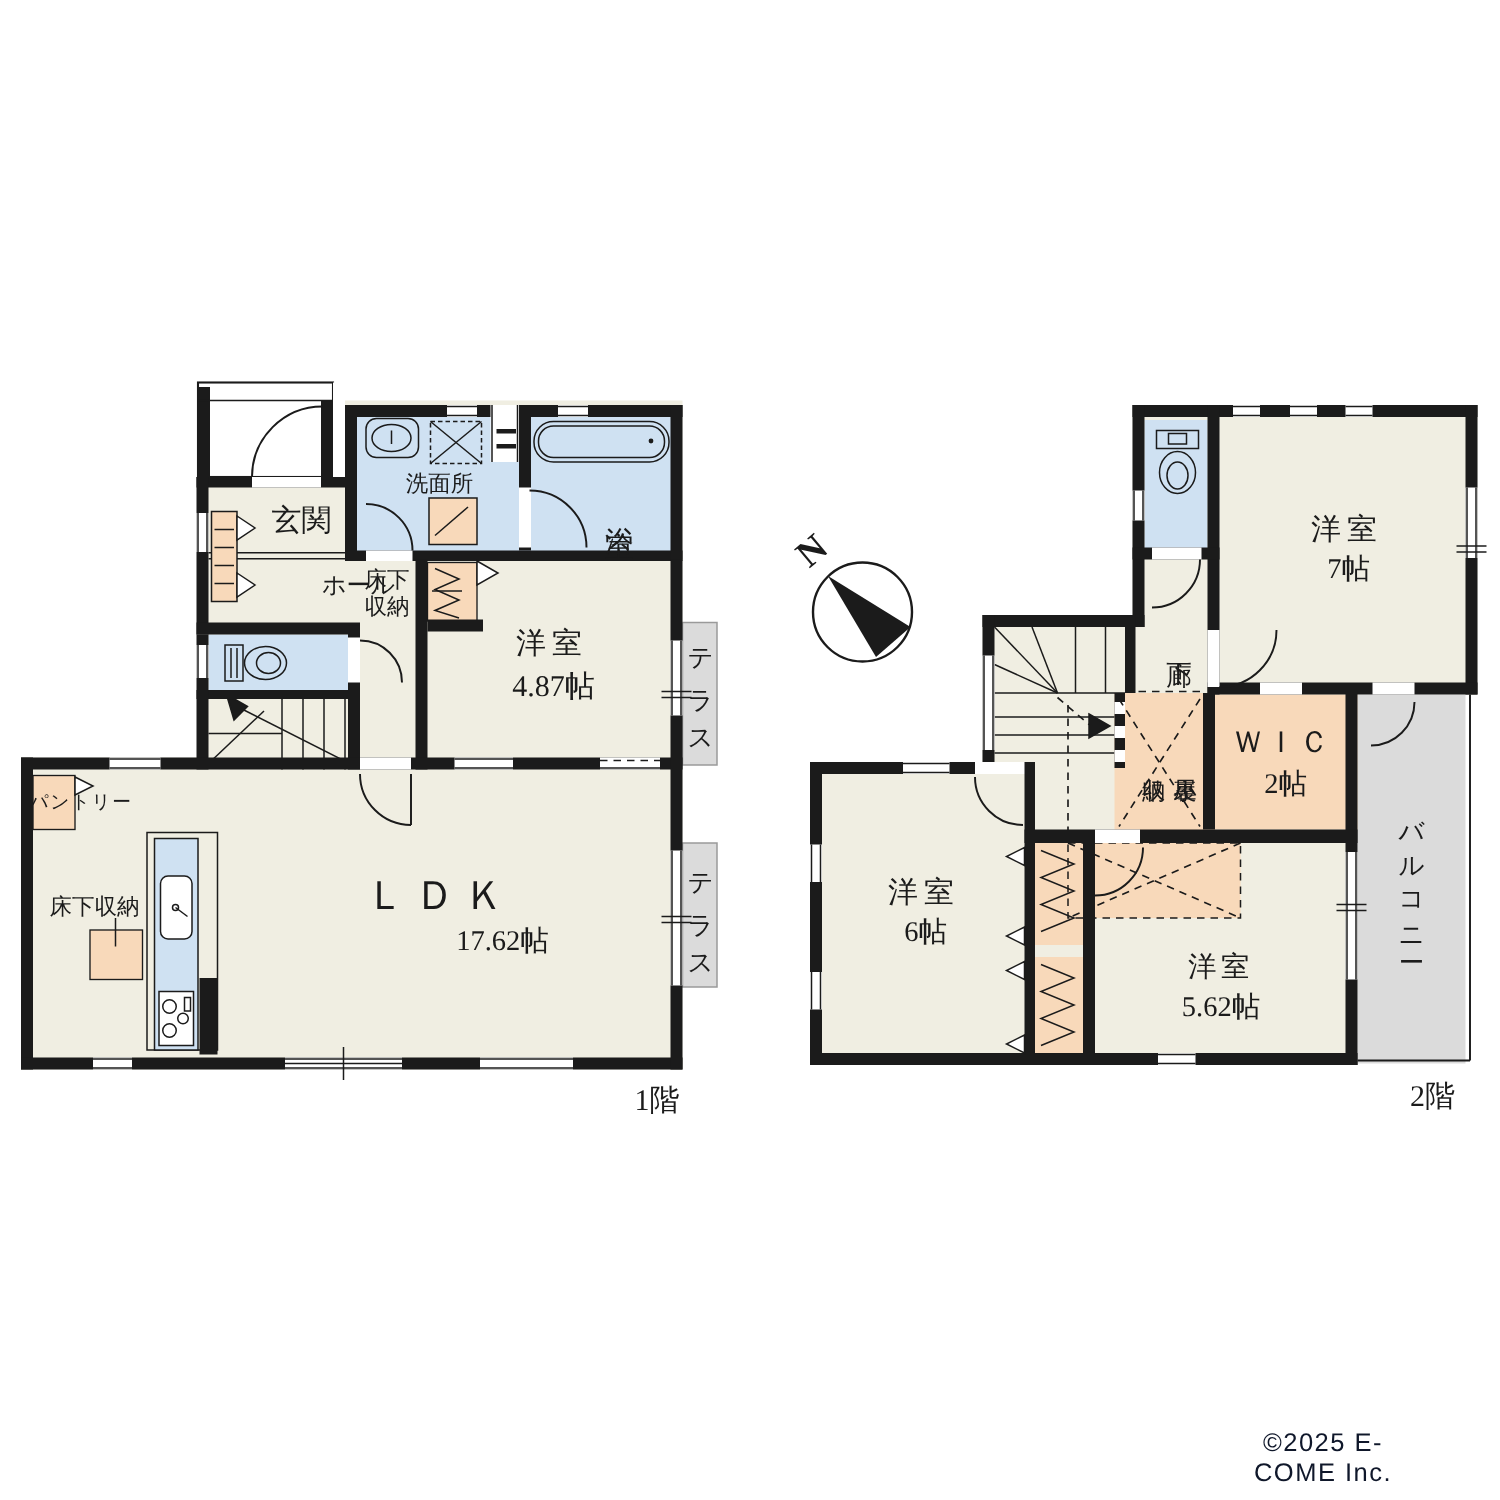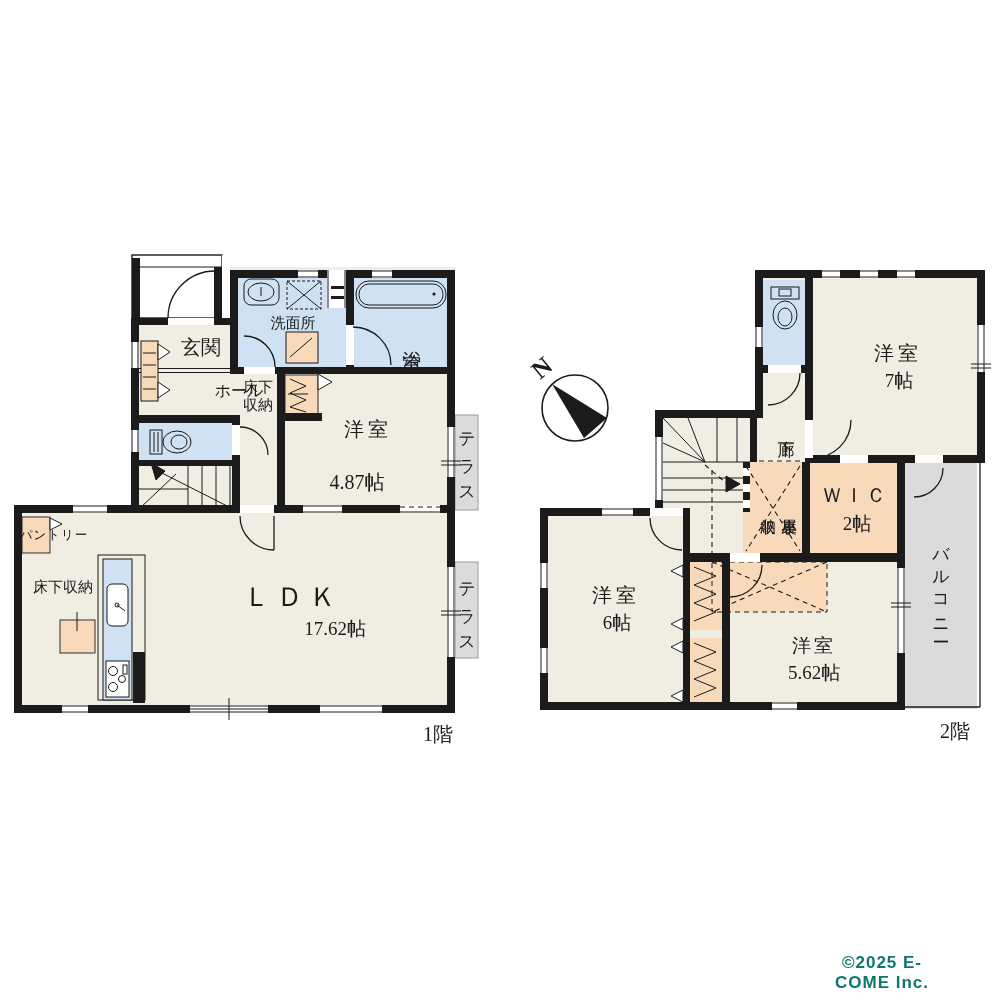--- a/index.html
+++ b/index.html
@@ -8,21 +8,21 @@
   svg{position:absolute;left:0;top:0;}
   .wall{fill:#1b1b1b;}
   .ln{stroke:#1b1b1b;stroke-width:1.3;fill:none;}
   .thin{stroke:#1b1b1b;stroke-width:1;fill:none;}
   .arc{stroke:#1b1b1b;stroke-width:1.3;fill:none;}
   .dash{stroke:#1b1b1b;stroke-width:1.1;fill:none;stroke-dasharray:5 4;}
   .winw{fill:#ffffff;}
   .lbl{position:absolute;color:#1b1b1b;transform:translate(-50%,-50%);
        white-space:pre-line;text-align:center;line-height:1.2;}
   .v{writing-mode:vertical-rl;text-orientation:mixed;line-height:1.35;}
-  .copyright{font-family:"Liberation Sans","DejaVu Sans",sans-serif;font-weight:700;color:#0f766e;letter-spacing:1px;}
+  .copyright{font-family:"Liberation Sans","DejaVu Sans",sans-serif;font-weight:400;color:#0f172a;letter-spacing:1px;}
   .north{font-weight:700;transform:translate(-50%,-50%) rotate(-40deg);}
 </style>
 </head>
 <body>
 
 <div class="canvas">
 
 <svg width="1000" height="1000" viewBox="0 0 1000 1000">
 
   <g>
@@ -344,25 +344,25 @@
   </g>
 </svg>
 
 <div class="lbl" style="left:201px;top:347px;font-size:20px;">玄関</div>
 <div class="lbl" style="left:207px;top:391px;font-size:16px;margin-left:32px;">ホール</div>
 <div class="lbl" style="left:258px;top:396px;font-size:15px;">床下
 収納</div>
 <div class="lbl" style="left:293px;top:323px;font-size:15px;">洗面所</div>
 <div class="lbl v" style="left:412px;top:338px;font-size:19px;letter-spacing:2px;">浴室</div>
 <div class="lbl" style="left:368px;top:429px;font-size:20px;letter-spacing:4px;">洋室</div>
-<div class="lbl" style="left:357px;top:458px;font-size:20px;margin-top:24px;">4.87帖</div>
+<div class="lbl" style="left:369px;top:458px;font-size:20px;">4.87帖</div>
 <div class="lbl" style="left:293px;top:597px;font-size:27px;letter-spacing:6px;text-align:right;">ＬＤＫ</div>
 <div class="lbl" style="left:294px;top:629px;font-size:19px;margin-left:41px;">17.62帖</div>
 <div class="lbl" style="left:54px;top:535px;font-size:12.5px;letter-spacing:1px;">パントリー</div>
-<div class="lbl" style="left:63px;top:587px;font-size:15px;">床下収納</div>
+<div class="lbl" style="left:63px;top:605px;font-size:15px;">床下収納</div>
 <div class="lbl v" style="left:466px;top:462px;font-size:17px;letter-spacing:8px;">テラス</div>
 <div class="lbl v" style="left:466px;top:612px;font-size:17px;letter-spacing:8px;">テラス</div>
 <div class="lbl" style="left:438px;top:734px;font-size:20px;">1階</div>
 
 <div class="lbl" style="left:898px;top:353px;font-size:20px;letter-spacing:4px;">洋室</div>
 <div class="lbl" style="left:899px;top:381px;font-size:19px;">7帖</div>
 <div class="lbl v" style="left:785px;top:429px;font-size:17px;letter-spacing:2px;">廊下</div>
 <div class="lbl v" style="left:778px;top:507px;font-size:15.5px;">小屋裏
 収納</div>
 <div class="lbl" style="left:855px;top:495px;font-size:20px;letter-spacing:2px;">ＷＩＣ</div>

